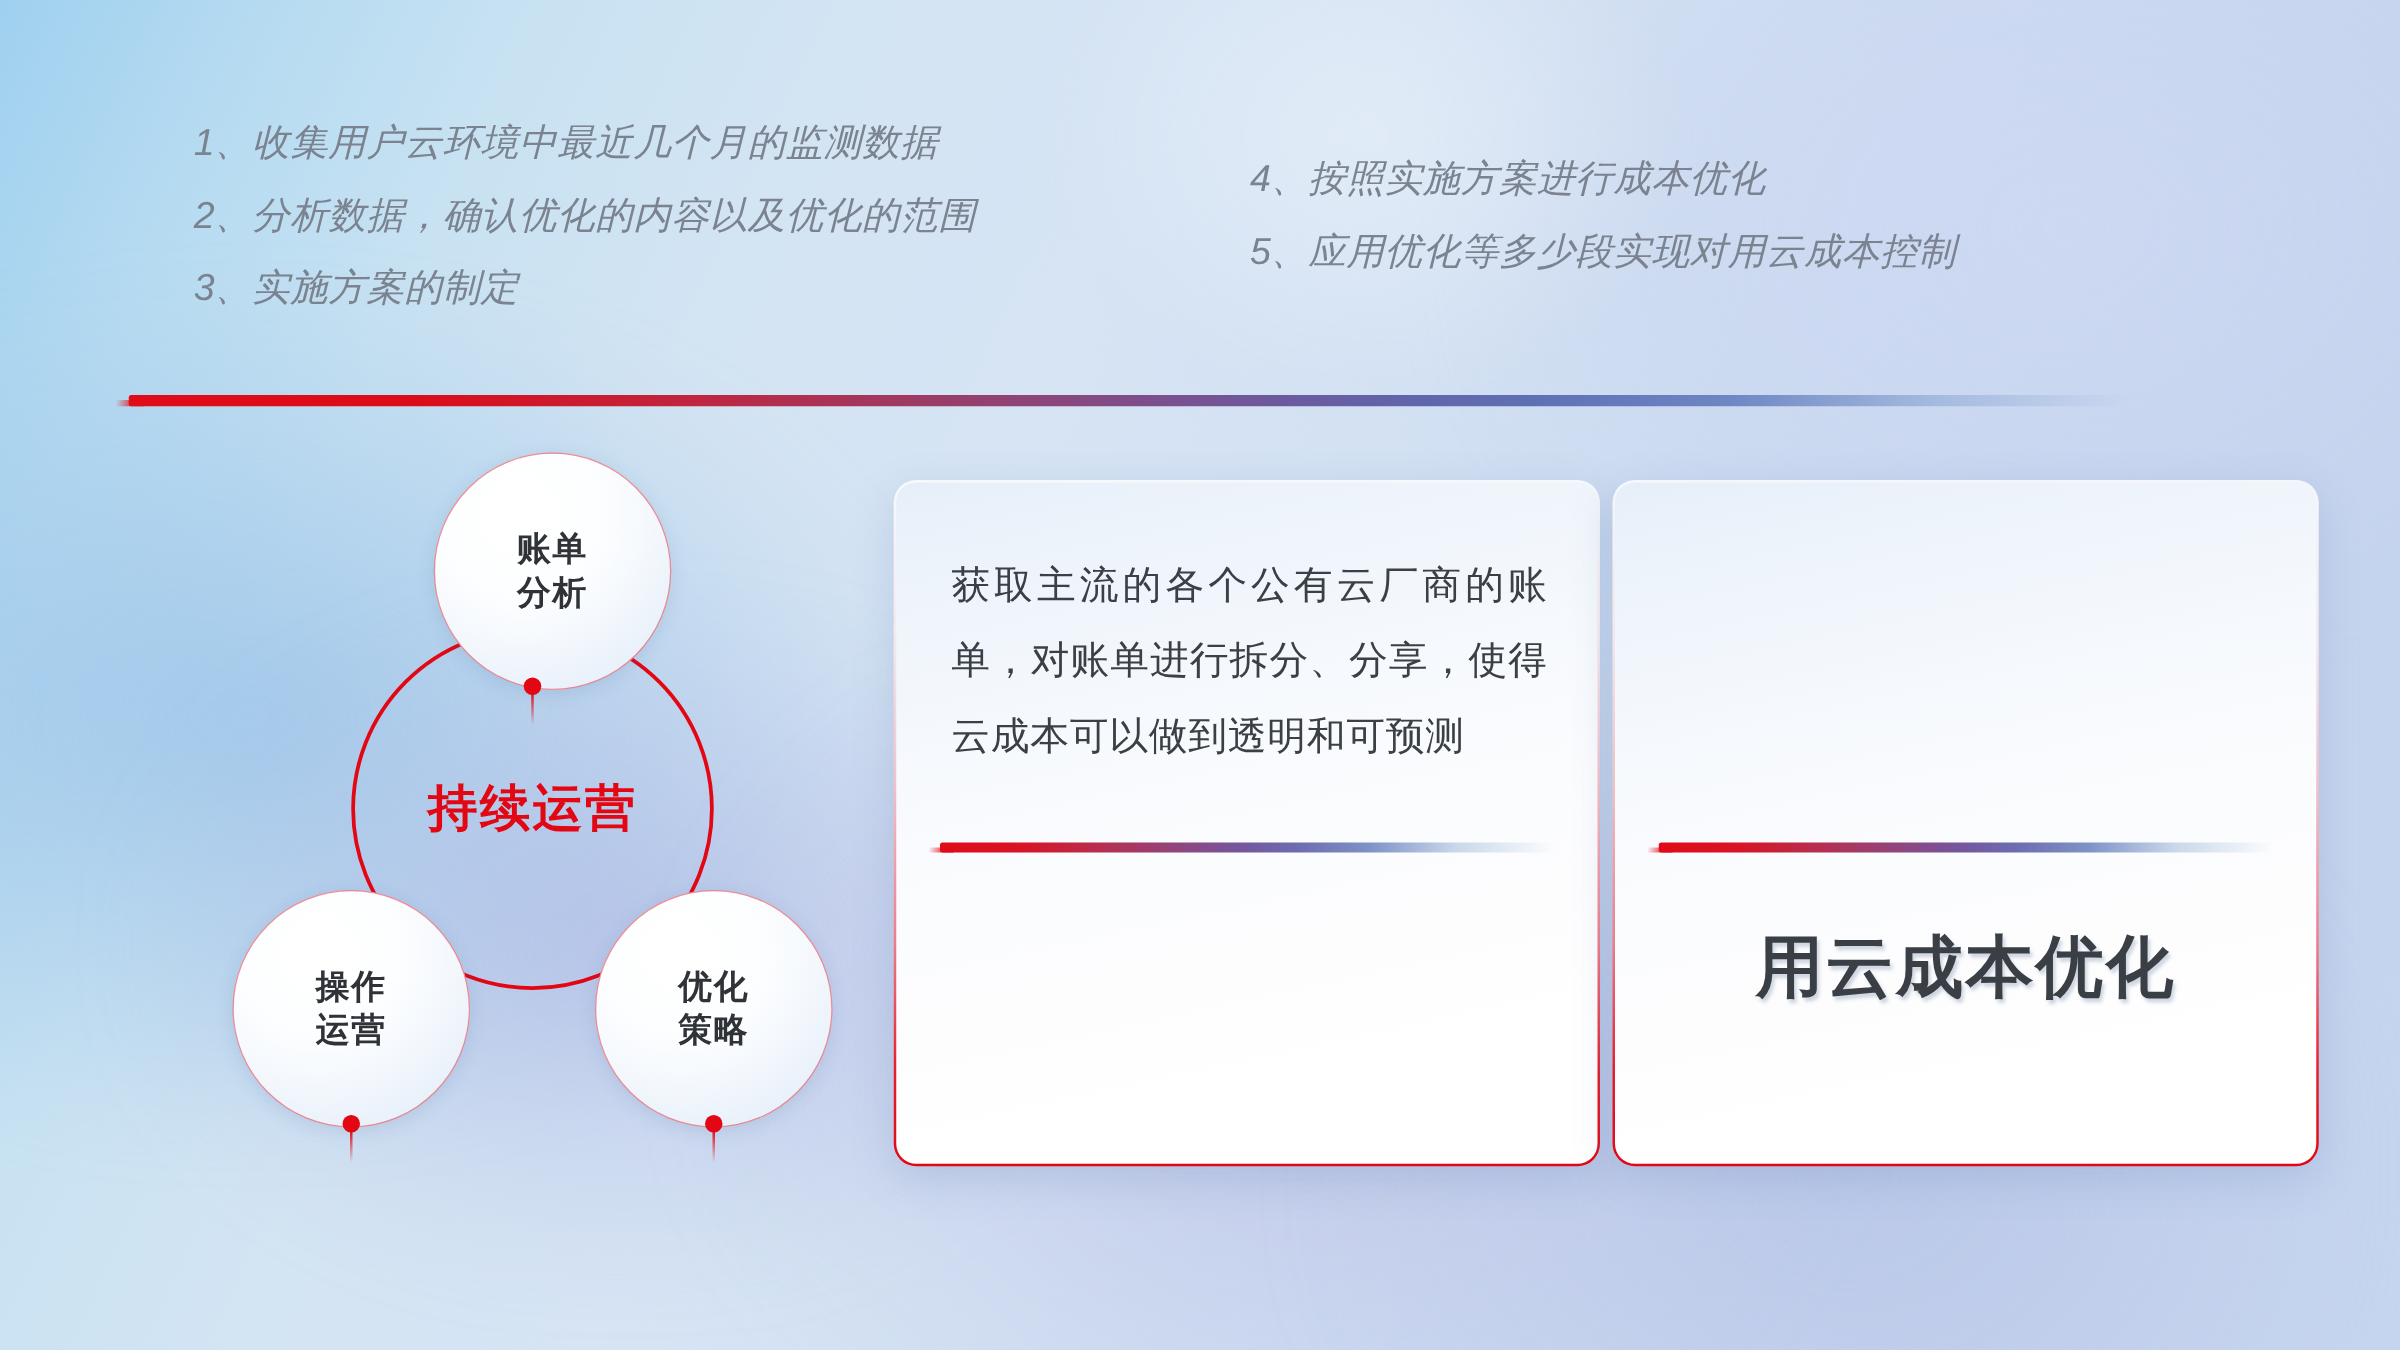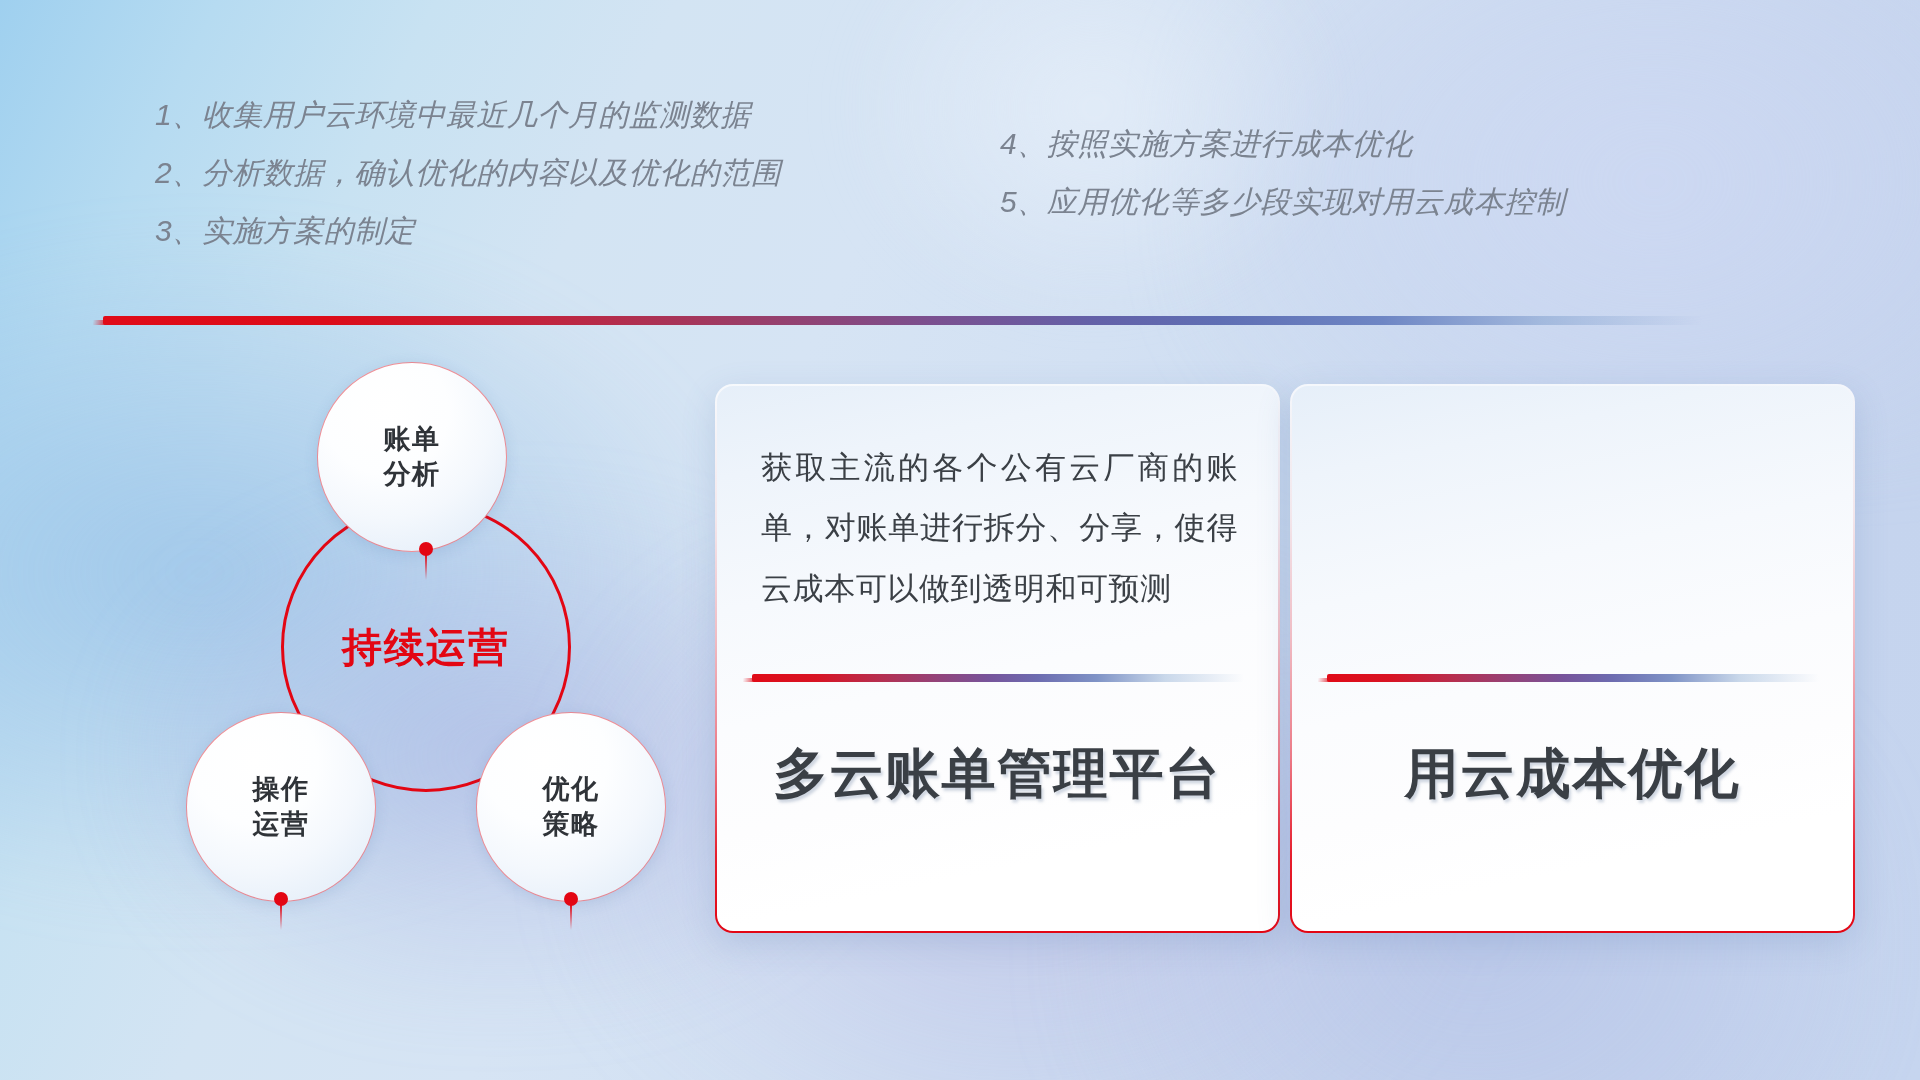--- a/index.html
+++ b/index.html
@@ -108,21 +108,21 @@
   .node{
     position:absolute; width:190px; height:190px; border-radius:50%;
     background:
       radial-gradient(circle at 36% 26%, #ffffff 0%, #fdfeff 34%, #f4f8fd 58%, #e9f1fa 78%, #e2edf9 100%);
     border:1.6px solid rgba(227,6,19,.45);
     box-shadow:0 3px 14px rgba(70,110,165,.16);
     display:flex; flex-direction:column; align-items:center; justify-content:center;
     color:#2f3338; font-weight:bold; font-size:27px; line-height:1.28;
     letter-spacing:1.5px; text-align:center;
   }
-  .node-top   { left:217px; top:10px; }
+  .node-top   { left:247px; top:10px; }
   .node-left  { left:86px;  top:360px; }
   .node-right { left:376px; top:360px; }
   .node span{ display:block; }
 
   .dot{
     position:absolute; width:14px; height:14px; border-radius:50%;
     background:#e30613;
   }
   .dot::after{
     content:""; position:absolute; left:6px; top:12px;
@@ -250,21 +250,20 @@
 
   <div class="dot dot-top"></div>
   <div class="dot dot-left"></div>
   <div class="dot dot-right"></div>
 </div>
 
 <div class="card" id="card-1">
   <div class="card-inner">
     <div class="card-body">获取主流的各个公有云厂商的账单，对账单进行拆分、分享，使得云成本可以做到透明和可预测</div>
     <div class="card-rule"></div>
-    <div class="card-title">多云账单管理平台</div>
   </div>
 </div>
 
 <div class="card" id="card-2">
   <div class="card-inner">
     <div class="card-rule"></div>
     <div class="card-title">用云成本优化</div>
   </div>
 </div>
 

